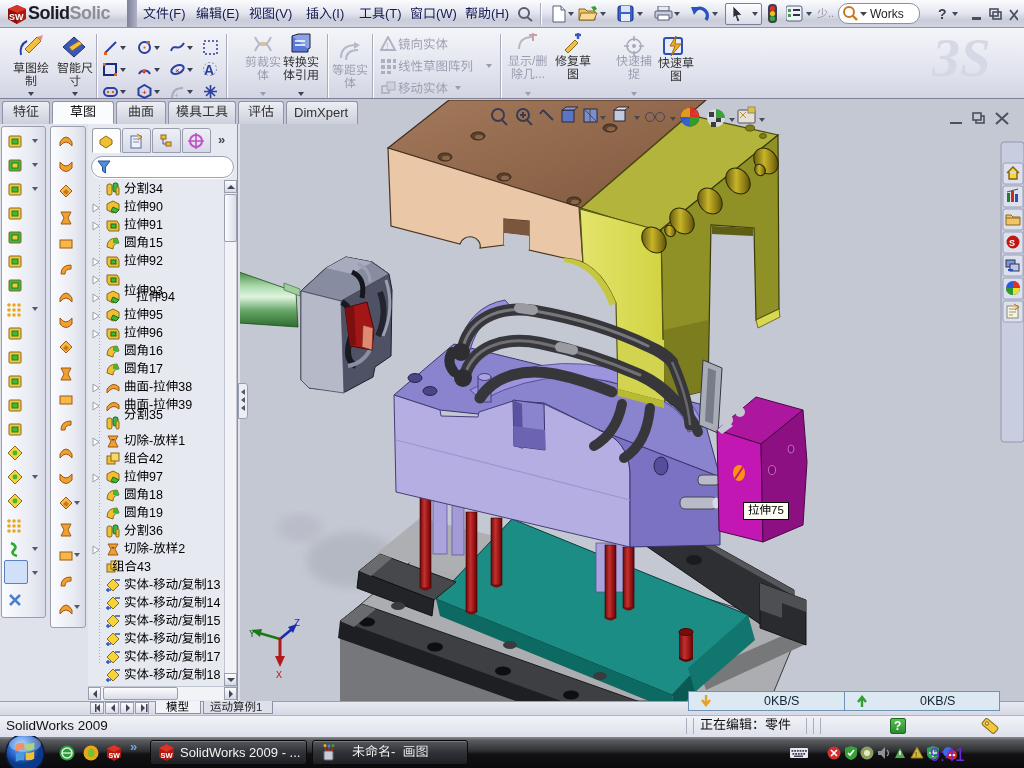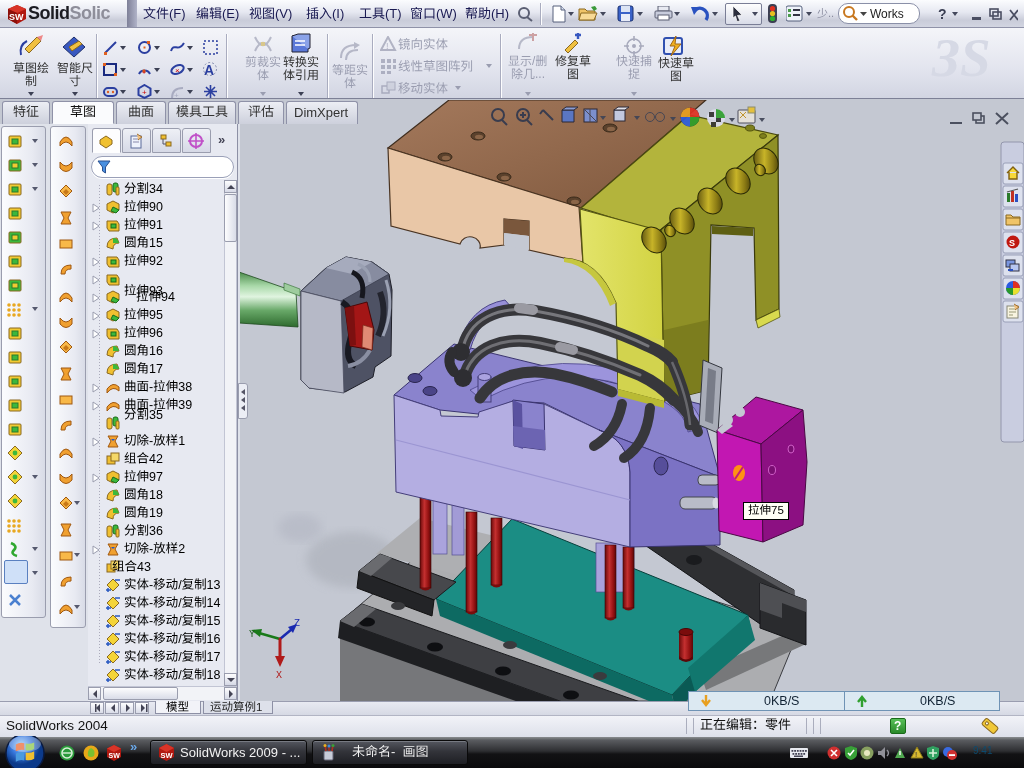--- a/index.html
+++ b/index.html
@@ -1793,21 +1793,21 @@
           <use href="#u8fd0" x="0"></use>
           <use href="#u52a8" x="1000"></use>
           <use href="#u7b97" x="2000"></use>
           <use href="#u4f8b" x="3000"></use>
         </g>
         <text x="46.0" y="9.8" font-size="11.5" font-family="Liberation Sans, sans-serif"> 1</text>
       </g>
     </svg>
   </div>
 <div class="ab" style="left:0;top:715px;width:1024px;height:22px;background:linear-gradient(#f2f3f8,#dde0ea);border-top:1px solid #b2b5c4"></div>
-<div class="ab" style="left:6px;top:718px;font-size:13.5px;color:#111">SolidWorks 2004</div>
+<div class="ab" style="left:6px;top:718px;font-size:13.5px;color:#111">SolidWorks 2009</div>
 <div class="ab" style="left:686px;top:718px;width:1px;height:16px;background:#aaadbd"></div>
 <div class="ab" style="left:693px;top:718px;width:1px;height:16px;background:#aaadbd"></div>
 <div class="ab" style="left:806px;top:718px;width:1px;height:16px;background:#aaadbd"></div>
 <div class="ab" style="left:813px;top:718px;width:1px;height:16px;background:#aaadbd"></div>
 <div class="ab" style="left:820px;top:718px;width:1px;height:16px;background:#aaadbd"></div>
 <div style="position:absolute;left:700px;top:718px">
     <svg class="ct" width="91" height="14">
       <g fill="#111">
         <g transform="translate(0,11.0) scale(0.0130,-0.0130)">
           <use href="#u6b63" x="0"></use>
@@ -1960,12 +1960,12 @@
       <path d="M7,3 V11 M3,7 H11" stroke="#d8f0d8" stroke-width="1.6"></path>
     </g>
   </svg>
 <svg class="ab" style="left:942.5px;top:746px" width="14" height="14" viewBox="0 0 14 14">
     <g fill="#3a6ae0">
       <circle cx="5" cy="6" r="5"></circle>
       <circle cx="9" cy="9" r="5" fill="#d03030"></circle>
       <rect x="6" y="8.2" width="6" height="1.8" fill="#fff"></rect>
     </g>
   </svg>
-<div class="ab" style="left:973px;top:745px;color:#0c4a6e;font-size:10px">9:41</div>
+<div class="ab" style="left:930px;top:745px;color:#6d28d9;font-size:18px">9:41</div>
 </body></html>

